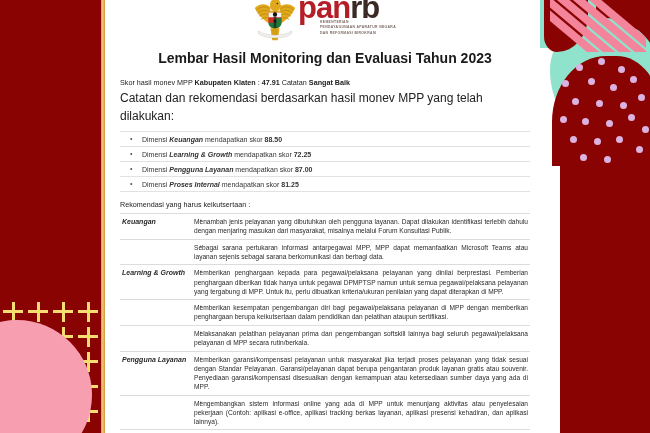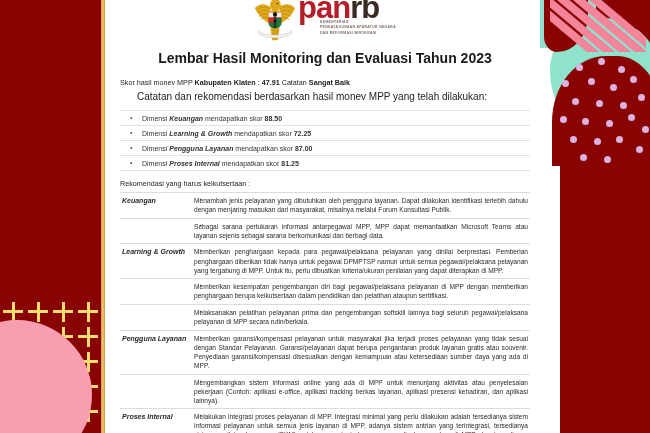--- a/index.html
+++ b/index.html
@@ -65,21 +65,21 @@
   .panrb .p2 { color: #3b2a24; }
   .ministry { position: absolute; left: 200px; top: 20px; font-size: 3.4px;
               line-height: 1.55; color: #7a6a63; letter-spacing: .35px;
               text-transform: uppercase; font-weight: 600; }
 
   .doc-title { text-align: center; font-size: 14px; font-weight: 700;
                color: #1a1a1a; line-height: 1.45; margin-top: 4px; }
 
   .score-line { font-size: 7.2px; color: #222; margin-top: 10px; line-height: 1.5; }
   .score-line b { font-weight: 700; }
-  .note-line { font-size: 10px; color: #222; line-height: 1.5; margin-left: 17px; }
+  .note-line { font-size: 12px; color: #222; line-height: 1.5; }
 
   ul.dims { list-style: none; margin-top: 6px; }
   ul.dims li { position: relative; font-size: 7px; color: #333;
                padding: 3.5px 0 3.5px 22px; border-bottom: 0.6px solid #e2e2e2; }
   ul.dims li:first-child { border-top: 0.6px solid #e2e2e2; }
   ul.dims li::before { content: "\2022"; position: absolute; left: 10px;
                        top: 3px; color: #555; font-size: 7px; }
   ul.dims li i { font-style: italic; font-weight: 700; }
   ul.dims li b { font-weight: 700; }
 

